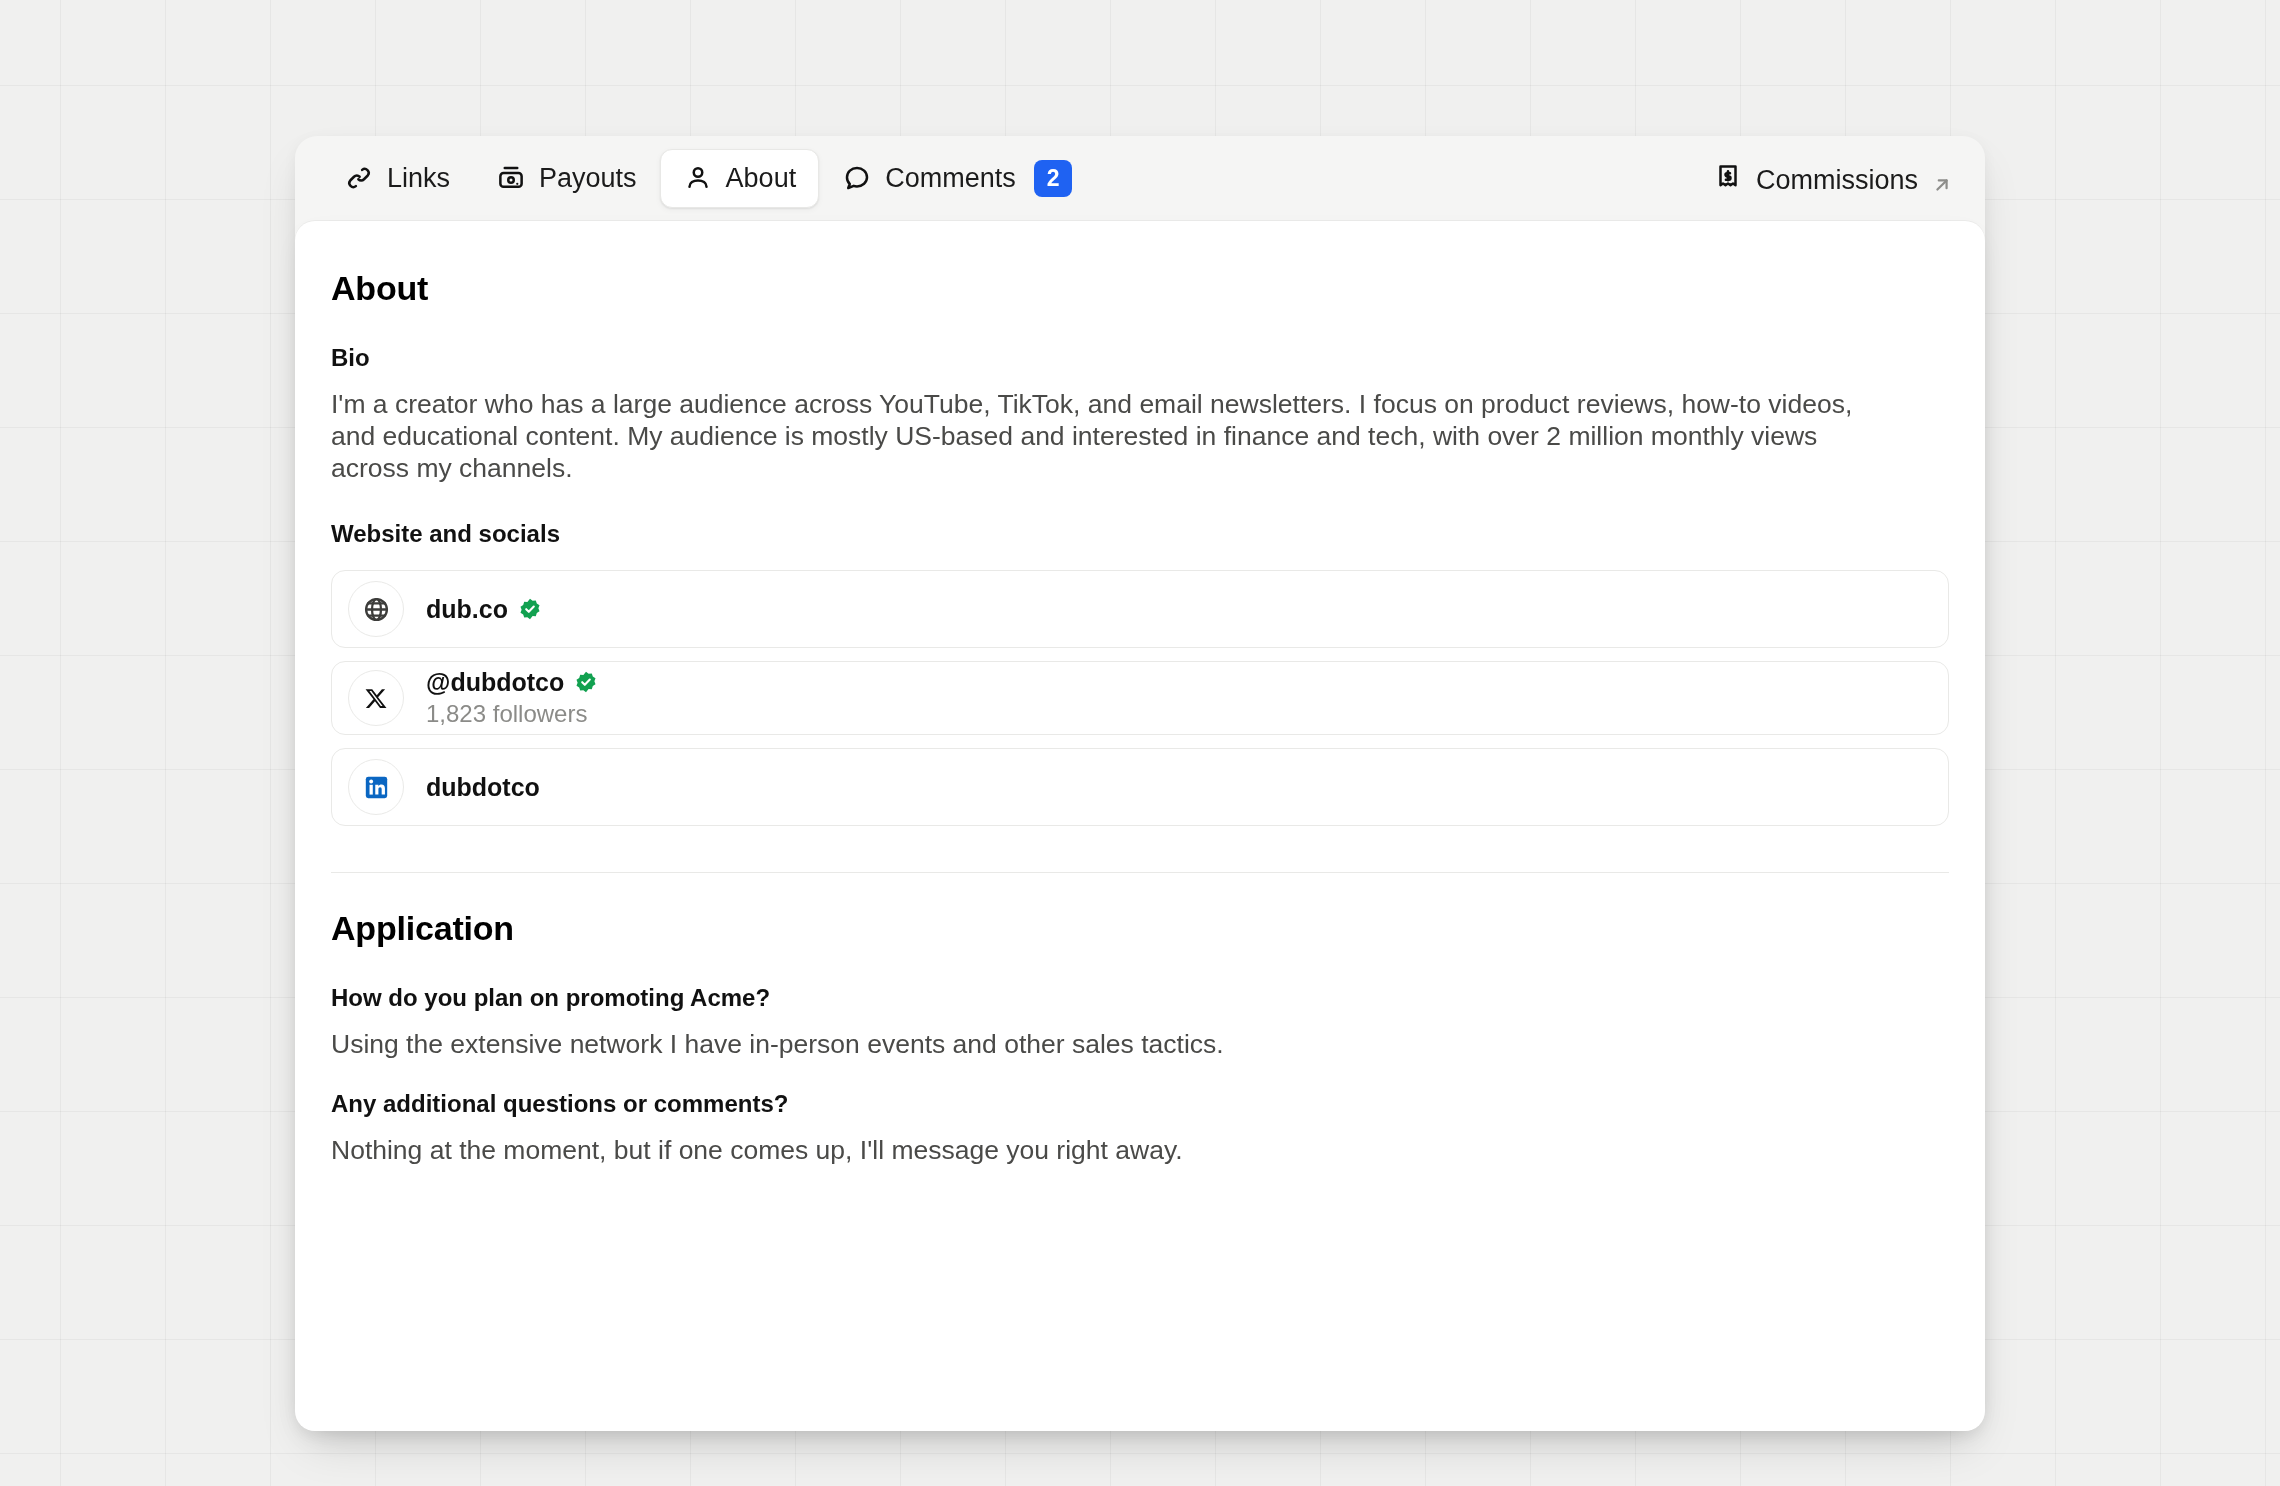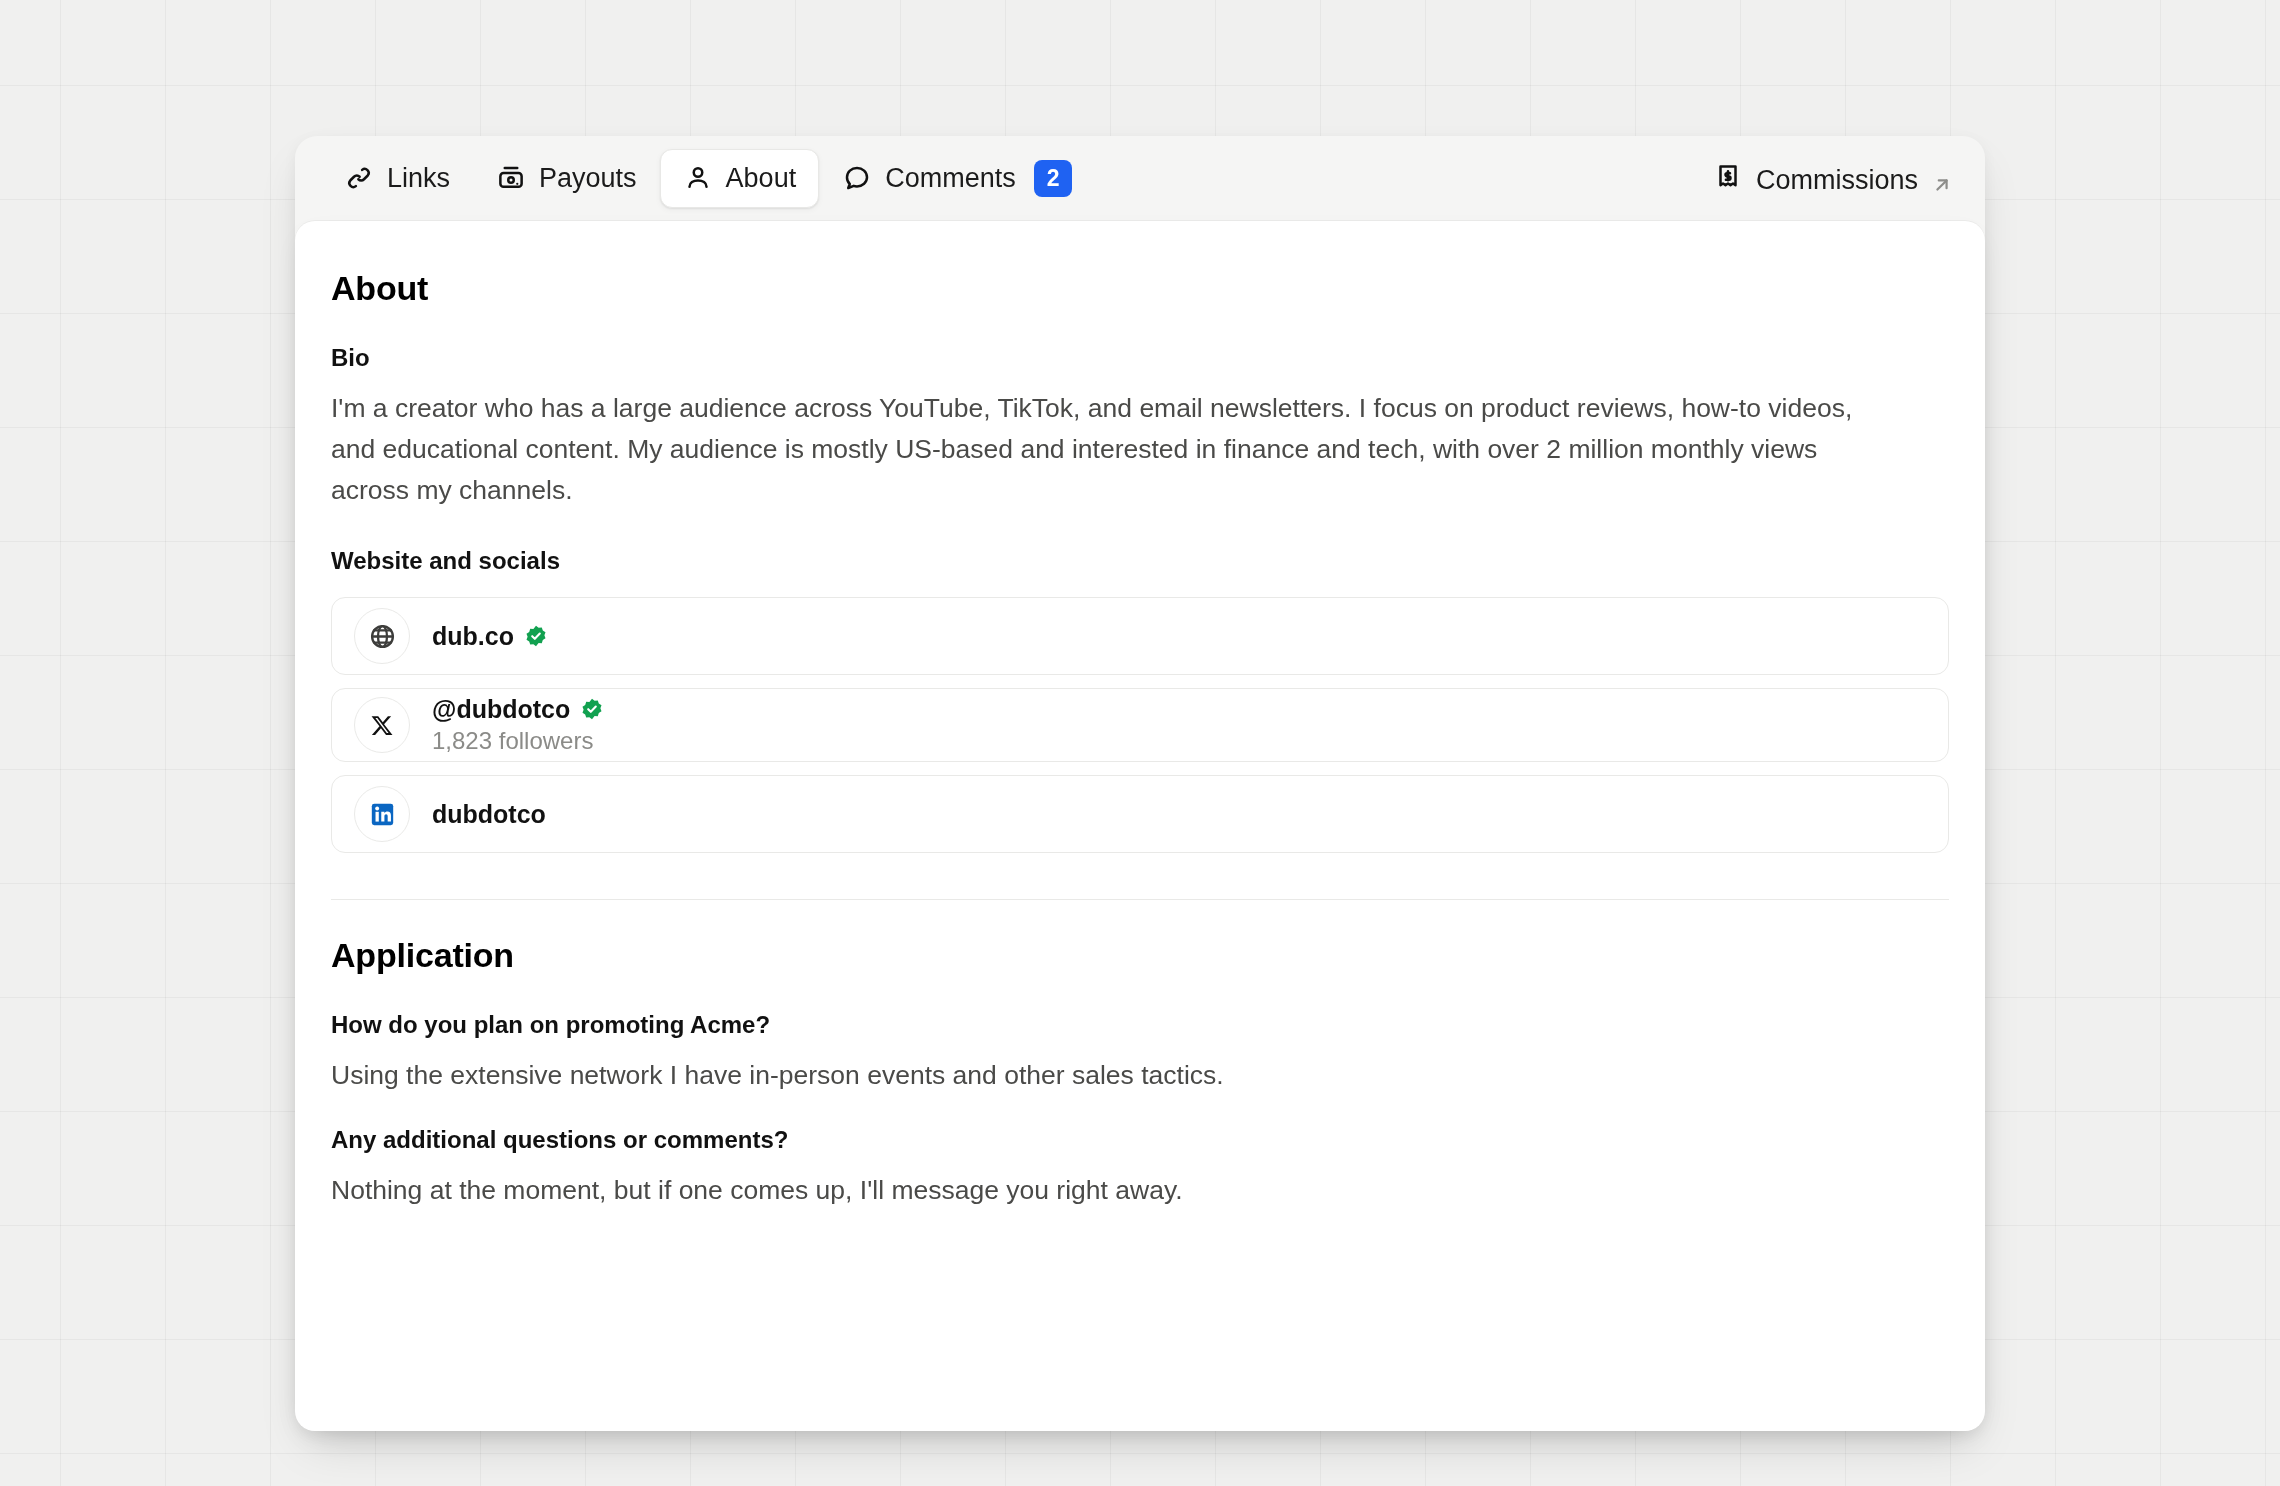--- a/index.html
+++ b/index.html
@@ -127,21 +127,21 @@
     margin: 0 0 0 0;
   }
   .field-label {
     font-size: 24px;
     font-weight: 700;
     color: #111;
     margin: 0;
   }
   .body-text {
     font-size: 26.5px;
-    line-height: 41px;
+    line-height: 32px;
     color: #4a4a48;
     margin: 0;
     max-width: 1570px;
   }
   .gap-36 { height: 36px; }
   .gap-22 { height: 22px; }
   .gap-30 { height: 30px; }
   .gap-16 { height: 16px; }
 
   
@@ -150,21 +150,21 @@
     flex-direction: column;
     gap: 13px;
   }
   .social-row {
     border: 1px solid #e9e9e7;
     border-radius: 14px;
     background: #fff;
     height: 78px;
     display: flex;
     align-items: center;
-    padding: 0 22px;
+    padding: 0 16px;
     box-sizing: border-box;
     cursor: pointer;
   }
   .social-row.tall { height: 74px; }
   .avatar {
     width: 54px;
     height: 54px;
     border-radius: 50%;
     border: 1px solid #eaeae8;
     background: #fff;

